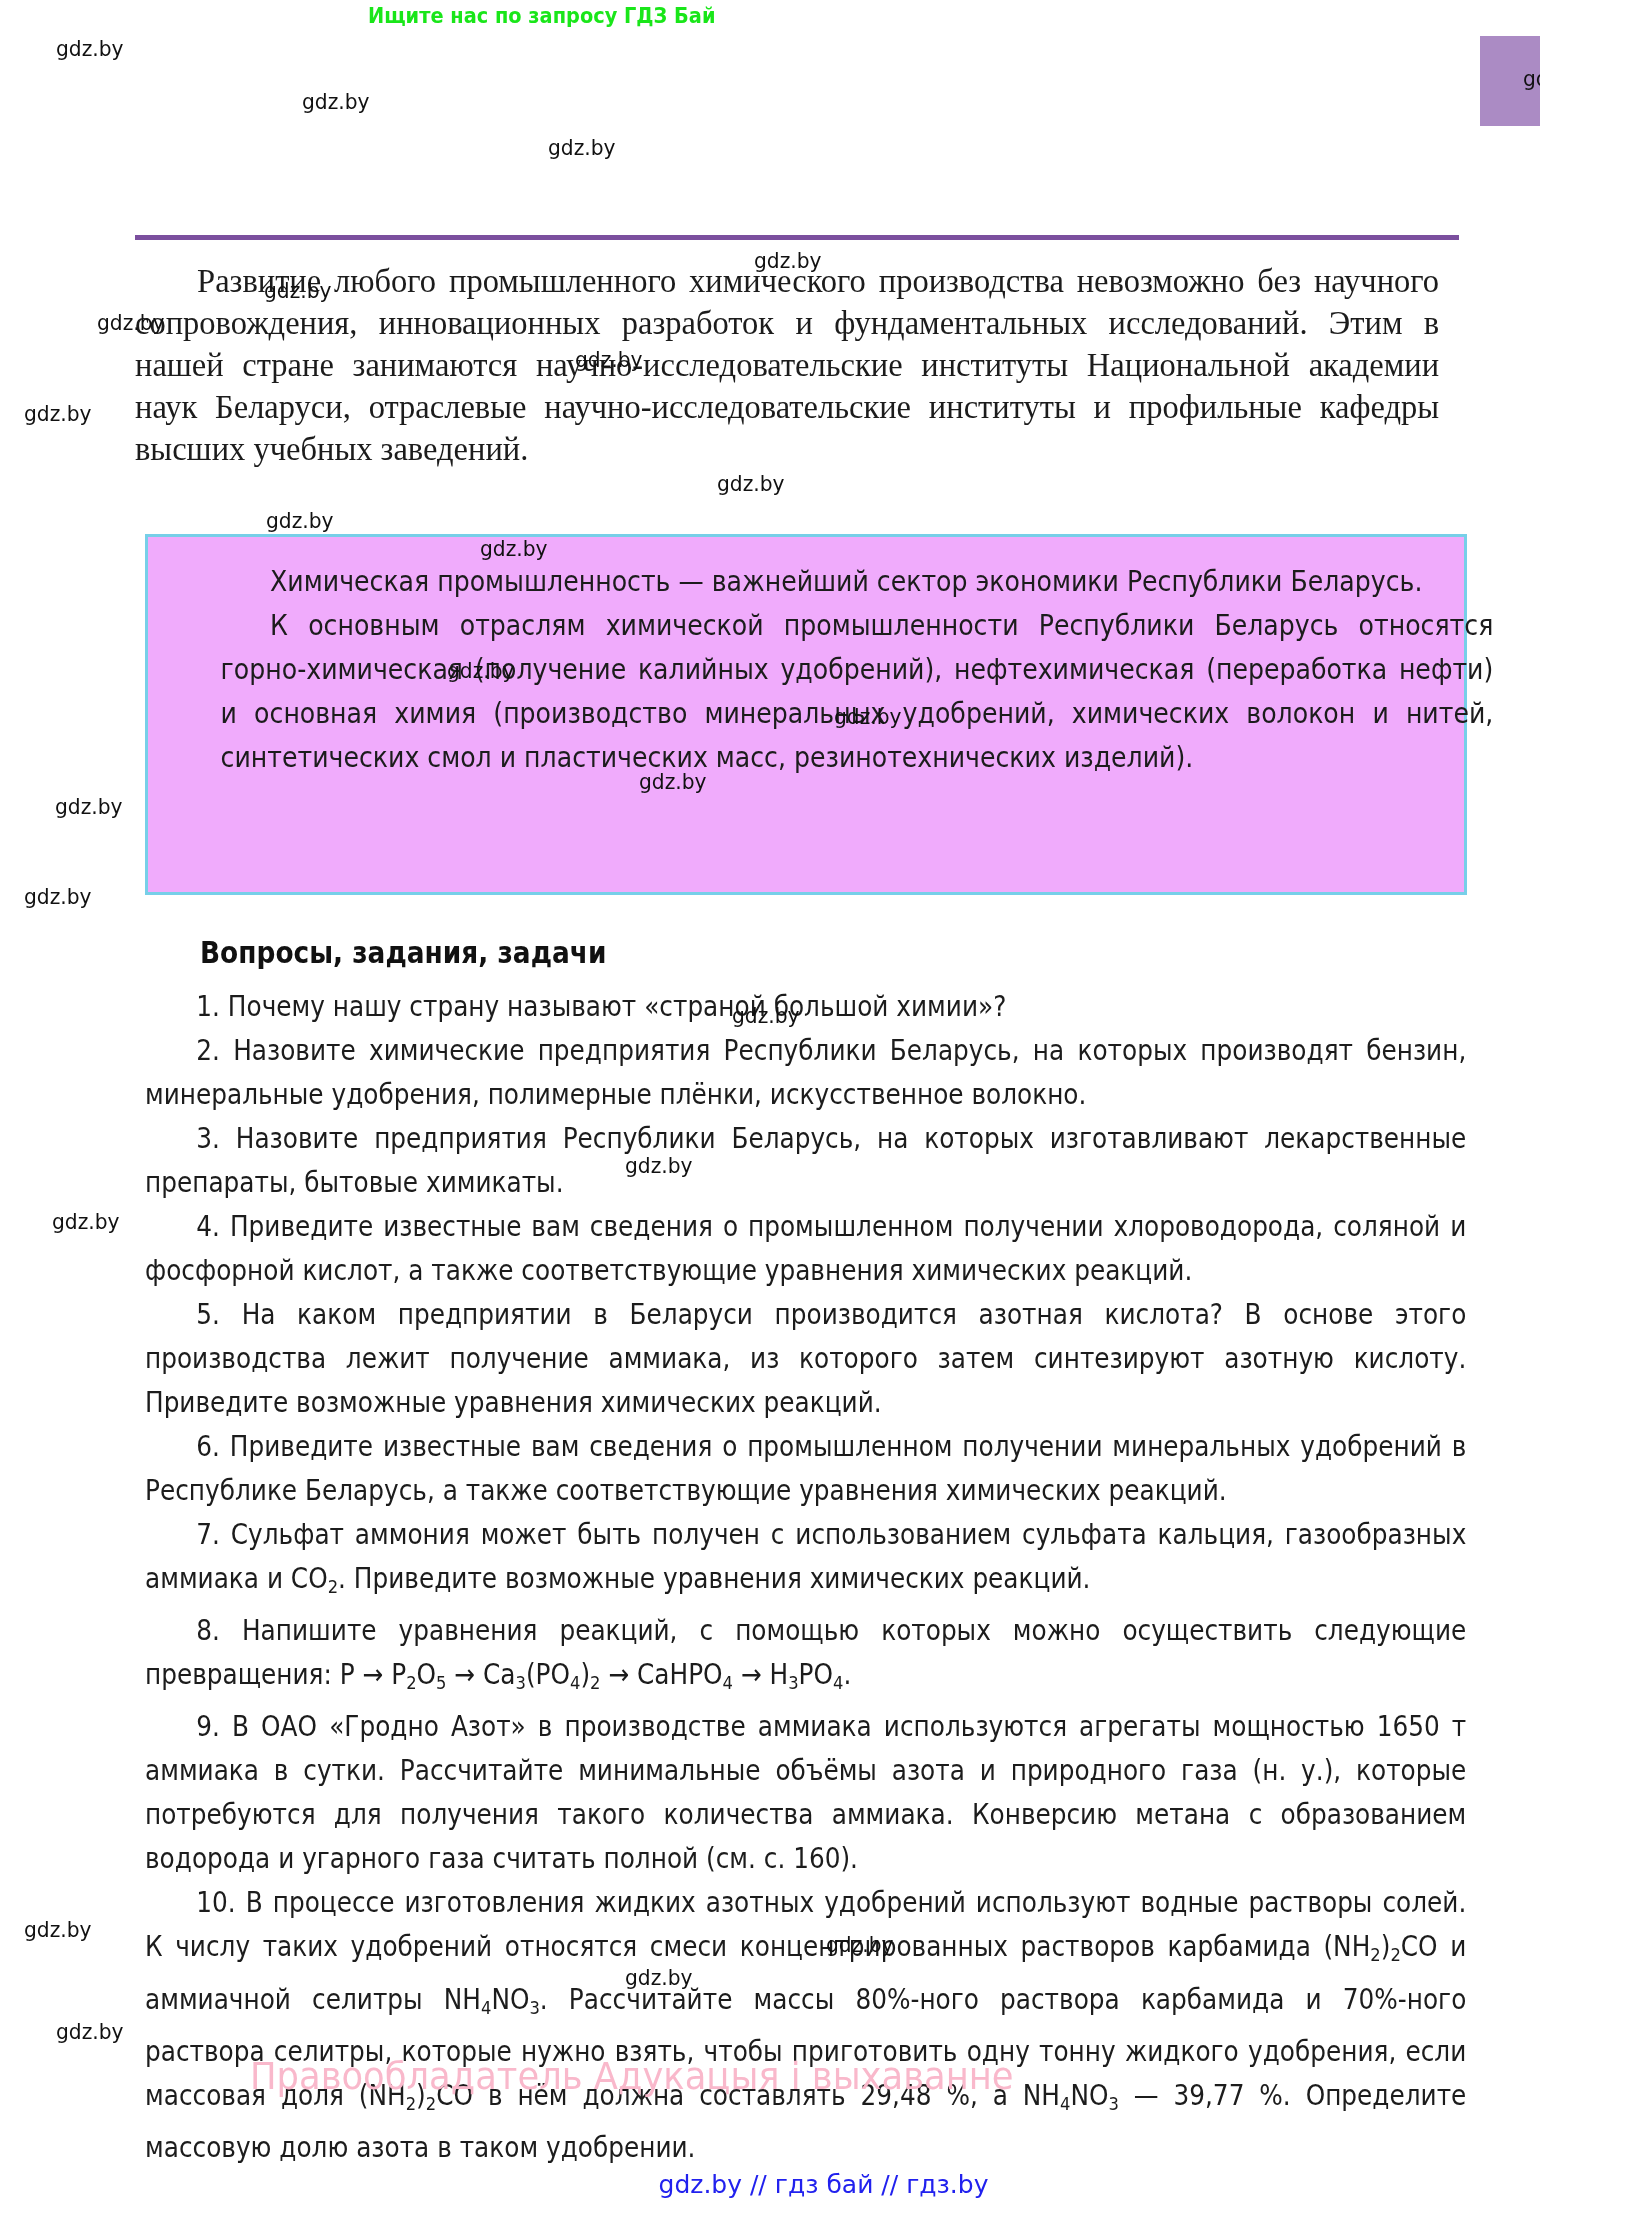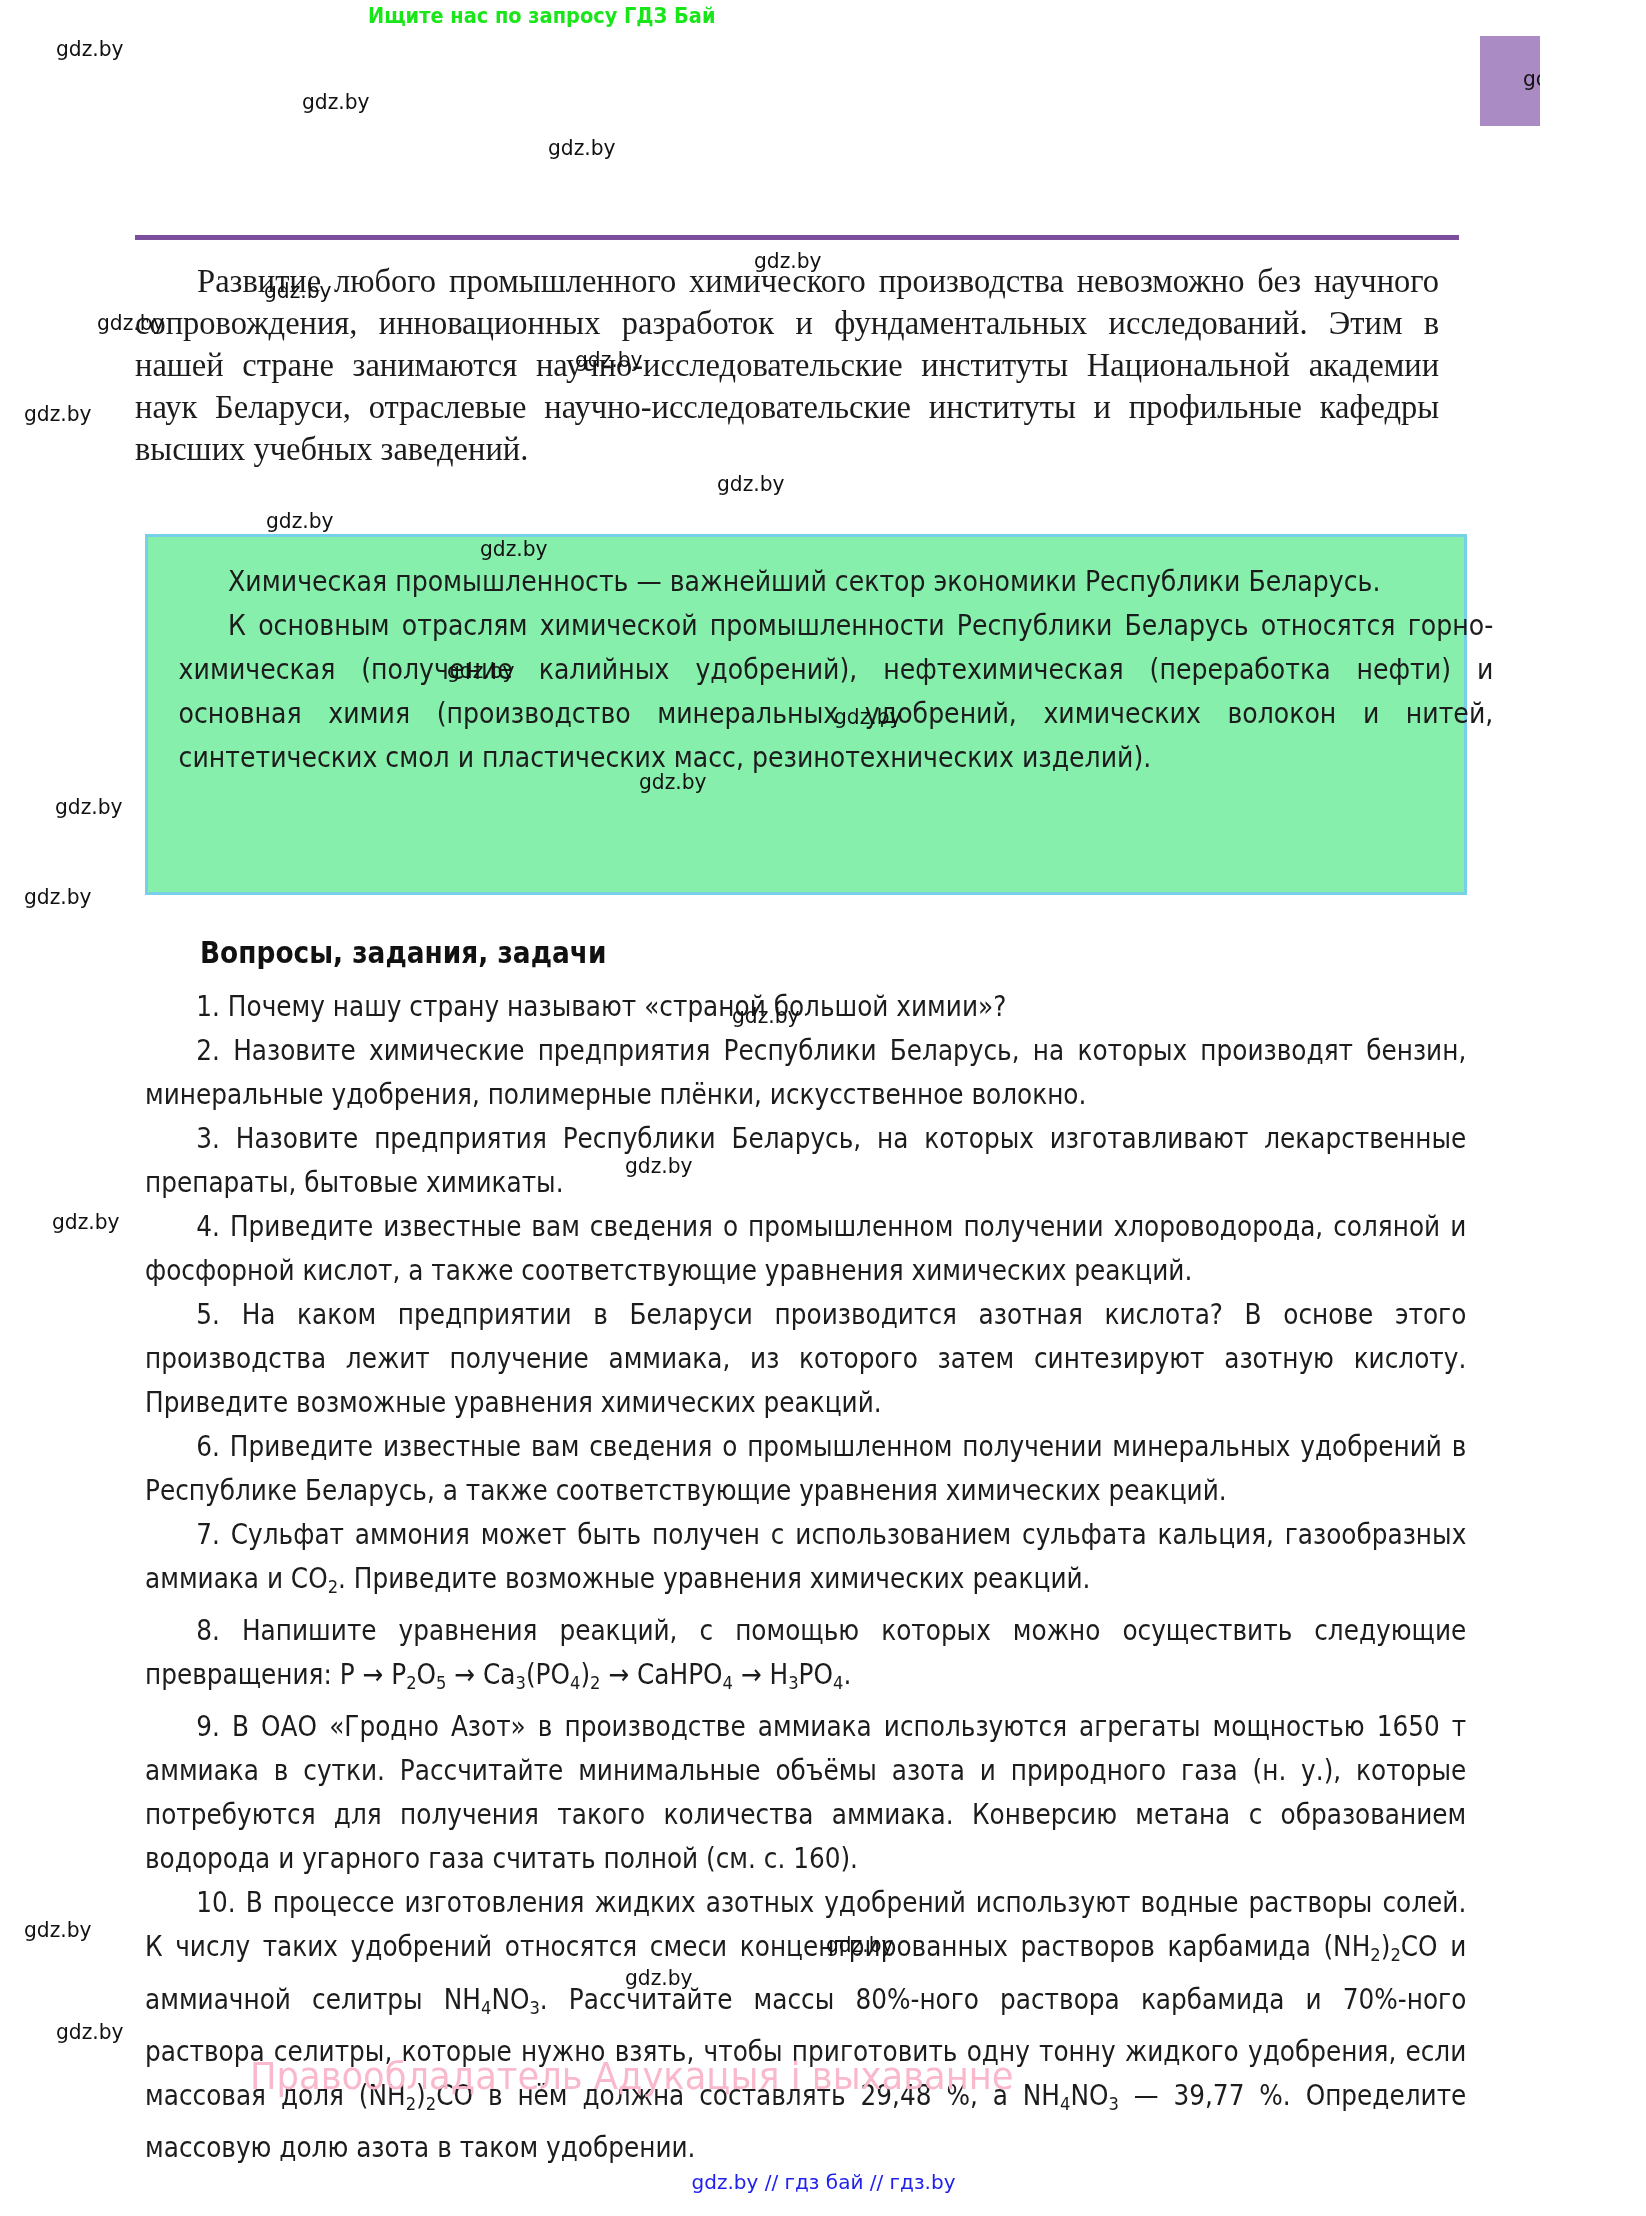--- a/index.html
+++ b/index.html
@@ -111,23 +111,24 @@
     transform-origin: left top;
   }
 
   
   .defbox {
     position: absolute;
     left: 145px;
     top: 534px;
     width: 1322px;
     height: 361px;
-    background: #86efac;
+    background: #f0abfc;
     border: 3.2px solid #77cfe8;
     box-sizing: border-box;
+    padding-left: 42px;
   }
   .defbox-inner {
     padding: 22.6px 24px 0 34px;
     font-family: "DejaVu Sans", sans-serif;
     font-size: 28px;
     line-height: 44px;
     color: #1c1c1c;
     text-align: justify;
     transform: scaleX(0.9);
     transform-origin: left top;
@@ -175,21 +176,21 @@
   }
 
   
   .footlinks {
     position: absolute;
     left: 0;
     top: 2170px;
     width: 1647px;
     text-align: center;
     font-family: "DejaVu Sans", sans-serif;
-    font-size: 20px;
+    font-size: 25px;
     color: #2121ee;
   }
 </style>
 </head>
 <body>
 
 <div id="page">
 
   <div class="wm-green" style="left:368px; top:3.2px;">Ищите нас по запросу ГДЗ Бай</div>
 

